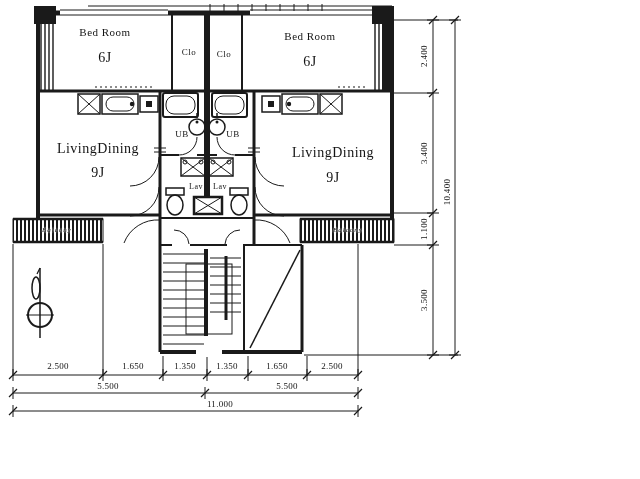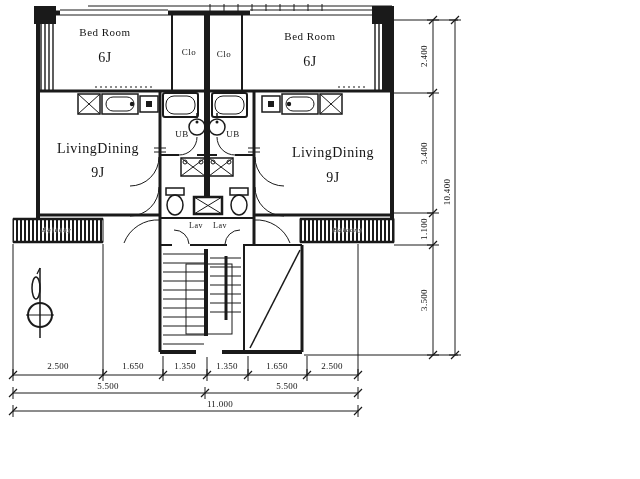--- a/index.html
+++ b/index.html
@@ -4,21 +4,21 @@
 <style>
   html,body{margin:0;padding:0;background:#fff;}
   .stage{position:relative;width:640px;height:479px;background:#fff;overflow:hidden;
          font-family:"Liberation Serif", serif;color:#141414;}
   .stage svg{position:absolute;left:0;top:0;}
   .lbl{position:absolute;transform:translate(-50%,-50%);white-space:nowrap;line-height:1;
        letter-spacing:.5px;}
   .vlbl{position:absolute;transform:translate(-50%,-50%) rotate(-90deg);white-space:nowrap;
         line-height:1;letter-spacing:.5px;}
   .f11{font-size:11px;} .f10{font-size:14px;} .f9{font-size:9px;}
-  .f8{font-size:8px;margin-top:39px;} .f7{font-size:7px;letter-spacing:1px;text-shadow:0 0 2px #fff,0 0 2px #fff;font-style:italic;}
+  .f8{font-size:8px;} .f7{font-size:7px;letter-spacing:1px;text-shadow:0 0 2px #fff,0 0 2px #fff;font-style:italic;}
   .dim{font-size:9px;letter-spacing:.3px;}
 </style>
 </head>
 <body>
 
 <div class="stage">
 
 <svg width="640" height="479" viewBox="0 0 640 479">
   <defs>
     <pattern id="hatch" width="4" height="8" patternUnits="userSpaceOnUse">

